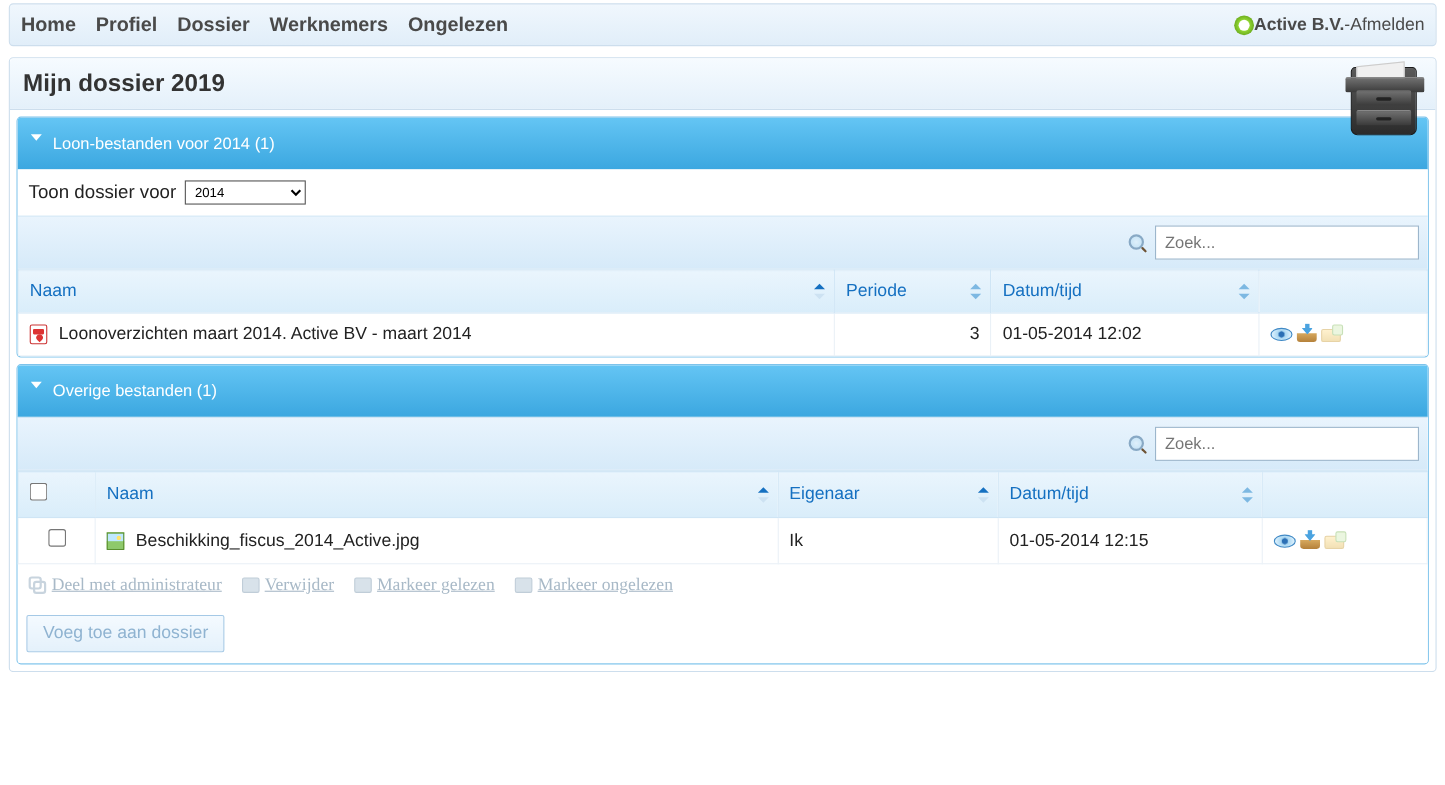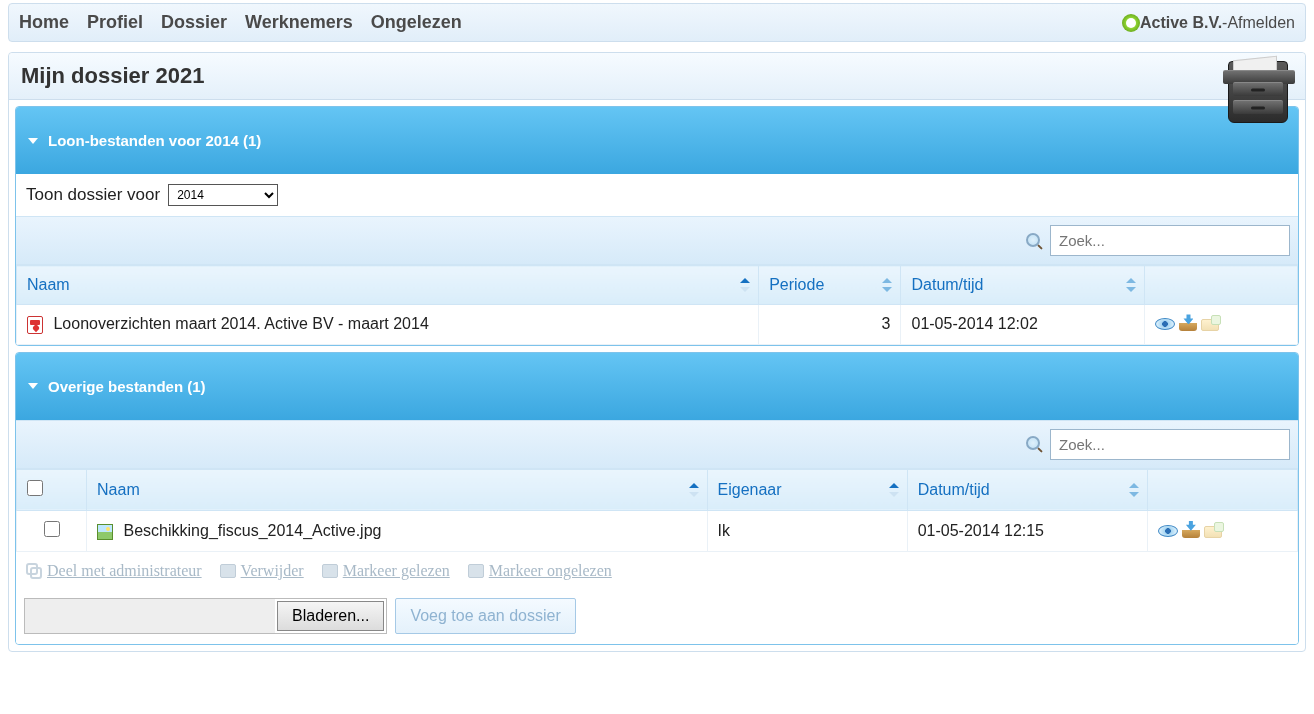--- a/index.html
+++ b/index.html
@@ -22,21 +22,21 @@
 .cabinet-icon .cab { width: 60px; height: 62px; margin: 0 auto; background: linear-gradient(to bottom, #5a5a5a, #2b2b2b); border-radius: 4px 4px 6px 6px; border: 1px solid #1a1a1a; position: relative; }
 .cabinet-icon .drawer { position: absolute; left: 4px; right: 4px; height: 14px; background: linear-gradient(to bottom, #707070, #3a3a3a); border-radius: 2px; border-top: 1px solid #888; }
 .cabinet-icon .drawer::after { content: ""; position: absolute; left: 50%; top: 50%; transform: translate(-50%,-50%); width: 14px; height: 3px; background: #222; border-radius: 2px; }
 .cabinet-icon .d1 { top: 20px; }
 .cabinet-icon .d2 { top: 38px; }
 .cabinet-icon .open { position: absolute; left: -6px; top: -4px; width: 72px; height: 26px; }
 .cabinet-icon .open .front { position: absolute; bottom: 0; left: 0; right: 0; height: 14px; background: linear-gradient(to bottom, #707070, #3a3a3a); border-radius: 2px; border-top: 1px solid #888; }
 .cabinet-icon .open .paper { position: absolute; top: 0; left: 10px; width: 44px; height: 18px; background: #f0f0f0; border: 1px solid #ccc; transform: skewY(-6deg); }
 
 .section { margin: 6px; border: 1px solid #7dc3eb; border-radius: 4px; overflow: hidden; }
-.section-header { background: linear-gradient(to bottom, #64c5f4 0%, #3ba7e0 100%); color: #fff; font-weight: bold; padding: 25px 12px; display: flex; align-items: center; gap: 10px; cursor: pointer; }
+.section-header { background: linear-gradient(to bottom, #64c5f4 0%, #3ba7e0 100%); color: #fff; font-weight: normal; padding: 15px 12px; display: flex; gap: 10px; cursor: pointer; }
 .caret-down { width: 0; height: 0; border-left: 5px solid transparent; border-right: 5px solid transparent; border-top: 6px solid #fff; }
 .section-body { background: #fff; }
 .filterbar { padding: 10px 10px; display: flex; align-items: center; gap: 8px; }
 .filterbar label { font-size: 17px; color: #222; }
 .filterbar select { font-size: 12px; padding: 2px 4px; border: 1px solid #555; background: #fff; min-width: 110px; }
 
 .searchbar { background: linear-gradient(to bottom, #e9f4fd, #d6eaf9); padding: 8px; display: flex; justify-content: flex-end; align-items: center; gap: 8px; border-top: 1px solid #cfe5f5; border-bottom: 1px solid #cfe5f5; }
 .searchbar input { width: 240px; padding: 6px 8px; border: 1px solid #9cb6cc; font-size: 15px; color: #666; }
 .mag-icon { width: 16px; height: 16px; position: relative; }
 .mag-icon::before { content: ""; position: absolute; width: 10px; height: 10px; border: 2px solid #88a9c5; border-radius: 50%; left: 0; top: 0; background: radial-gradient(circle, #dff0fb, #bfe0f5); }
@@ -125,21 +125,21 @@
       <div class="open">
           <div class="paper"></div>
           <div class="front"></div>
         </div>
       <div class="drawer d1"></div>
       <div class="drawer d2"></div>
     </div>
   </div>
 
   <div class="page-title">
-    <h2>Mijn dossier 2021</h2>
+    <h2>Mijn dossier 2019</h2>
   </div>
 
   <div class="section">
     <div class="section-header">
       <span class="caret-down"></span>
       <span>Loon-bestanden voor 2014 (1)</span>
     </div>
     <div class="section-body">
       <div class="filterbar">
         <label>Toon dossier voor</label>
@@ -274,22 +274,18 @@
           <span class="dim-icon"></span>
           <span>Markeer gelezen</span>
         </a>
         <a href="#">
           <span class="dim-icon"></span>
           <span>Markeer ongelezen</span>
         </a>
       </div>
 
       <div class="uploadbar">
-        <div class="filechooser">
-          <div class="track"></div>
-          <button>Bladeren...</button>
-        </div>
         <button class="addbtn">Voeg toe aan dossier</button>
       </div>
     </div>
   </div>
 
 </div>
 
 </body></html>

